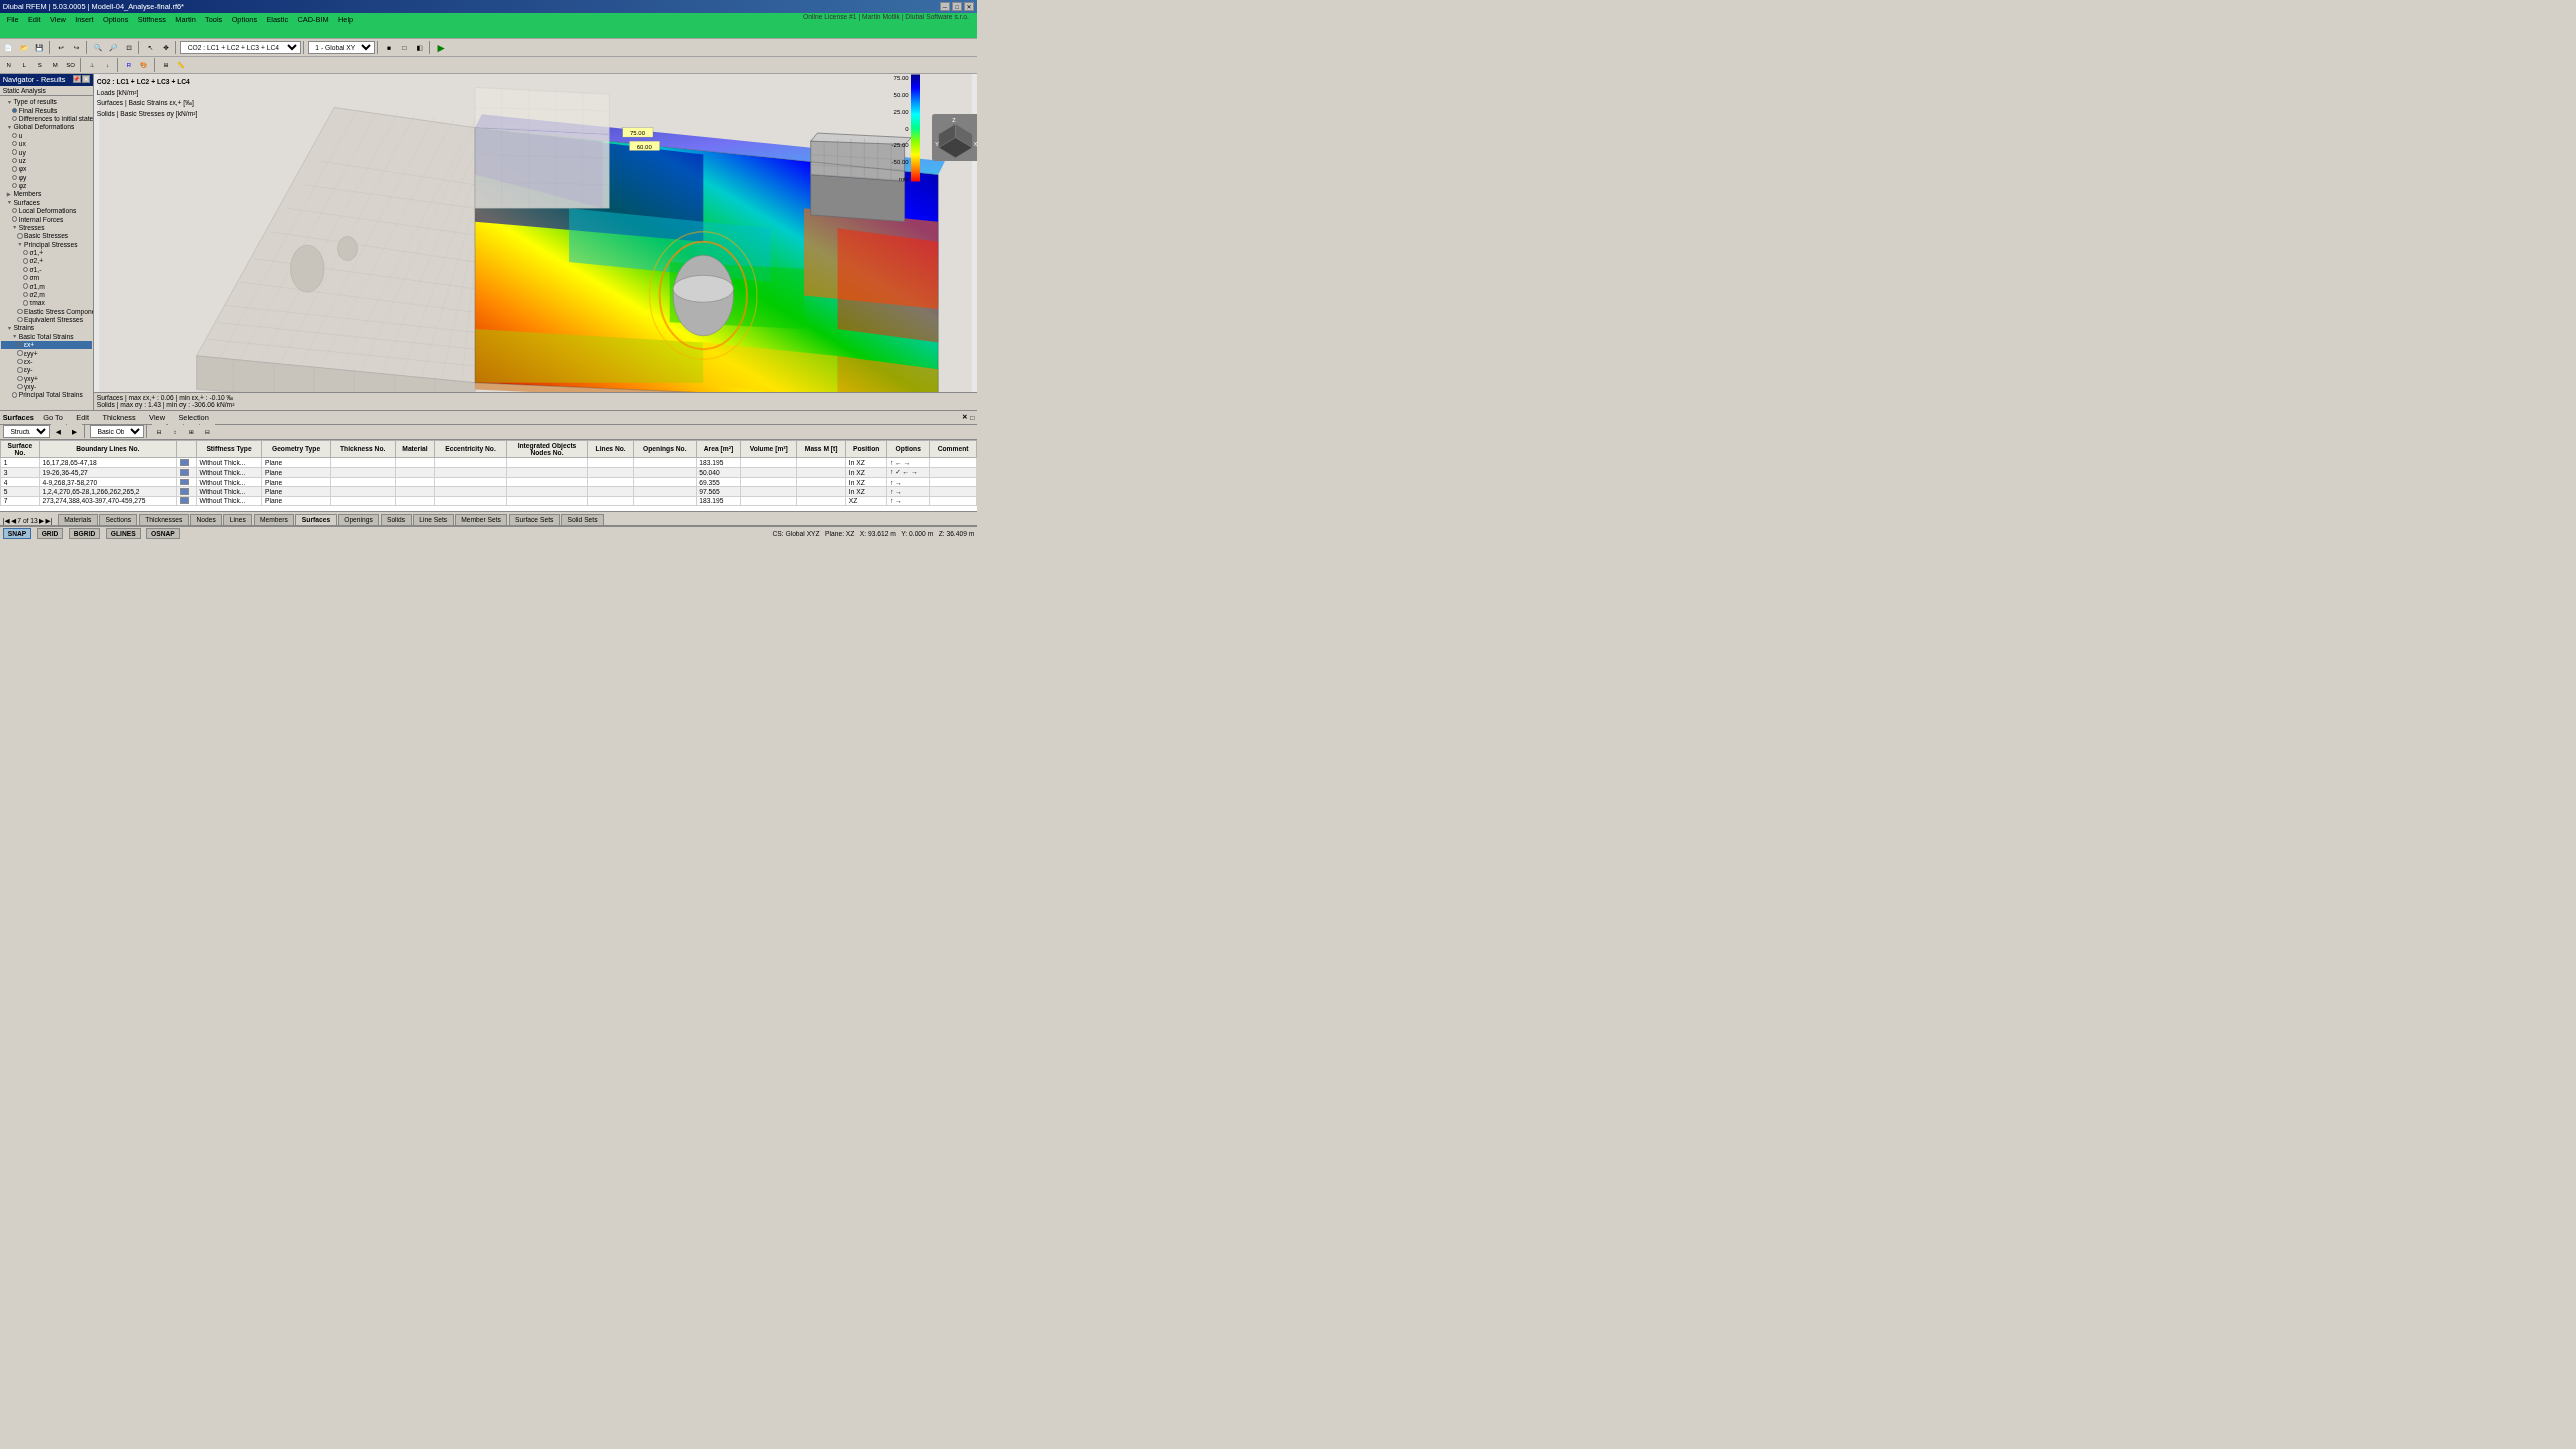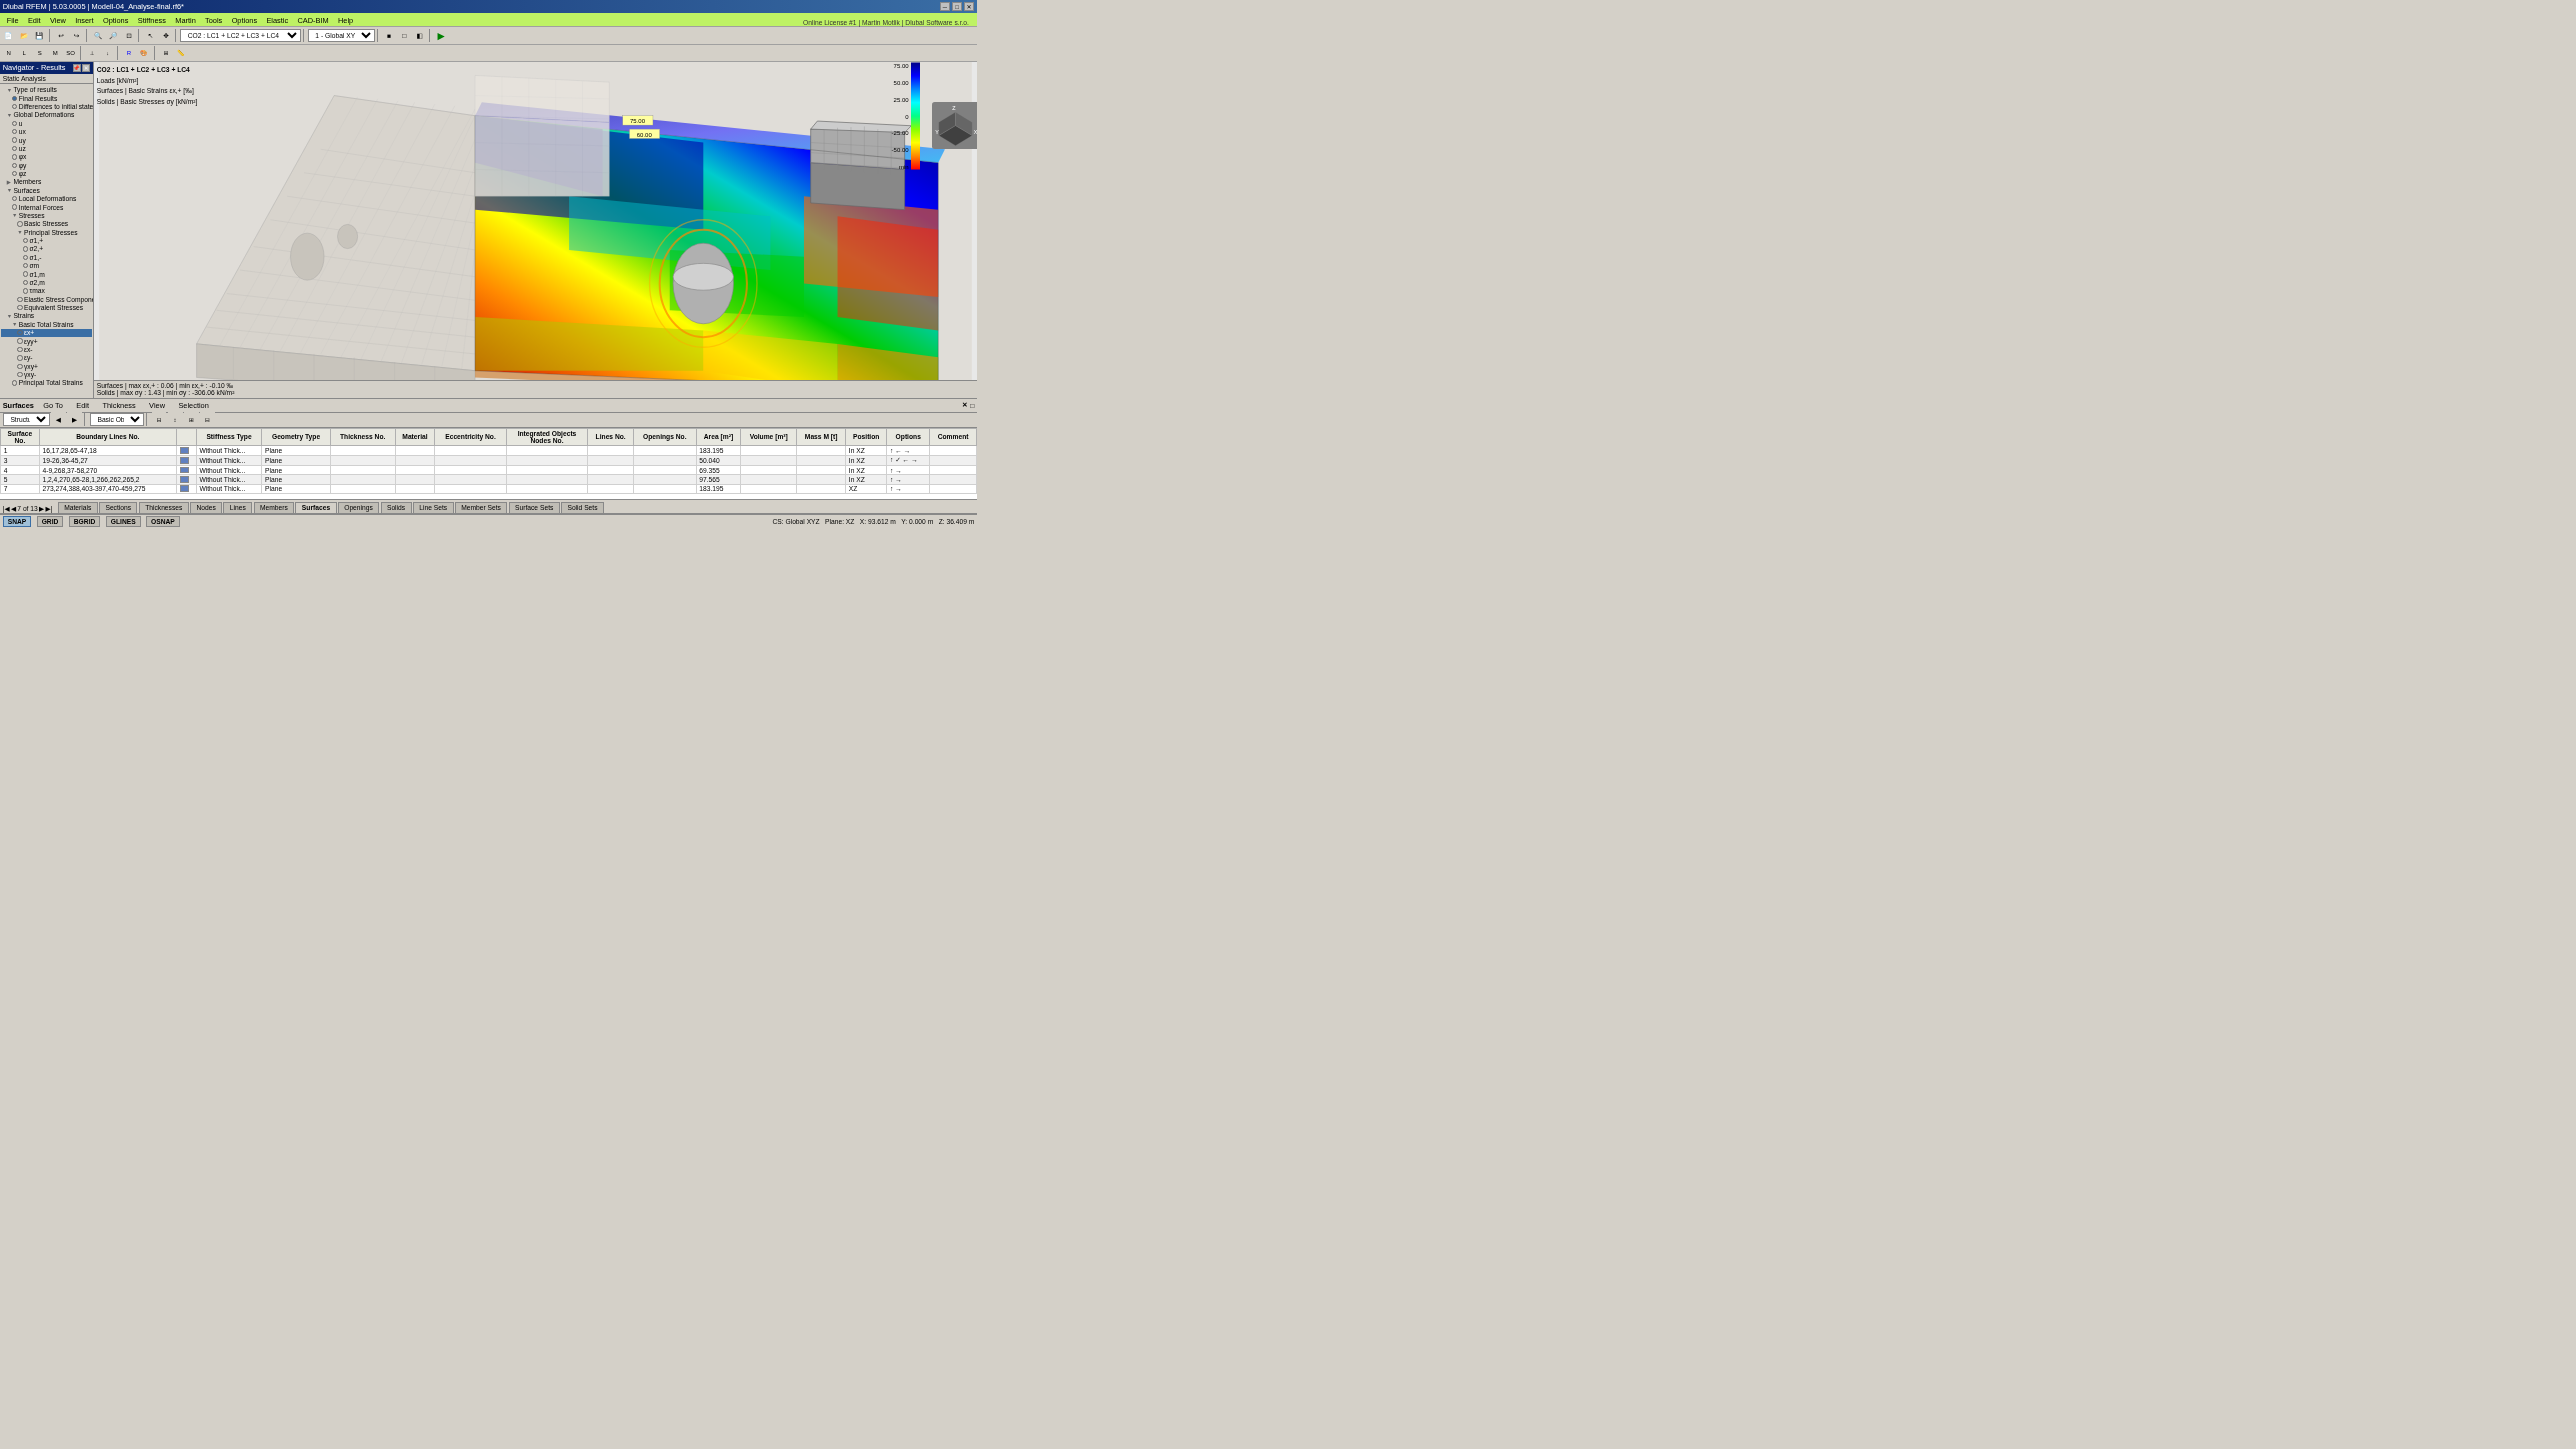--- a/index.html
+++ b/index.html
@@ -36,24 +36,24 @@
       font-size: 6px;
       display: flex;
       align-items: center;
       justify-content: center;
       cursor: pointer;
       color: #000;
     }
 
     
     #menubar {
-      height: 14px;
-      background: #bef264;
-      display: flex;
-      align-items: flex-end;
+      height: 26px;
+      background: #22c55e;
+      display: flex;
+      align-items: flex-start;
       padding: 0 2.7px;
       gap: 1.3px;
       border-bottom: 0.7px solid #a0a0a0;
     }
     .menu-item {
       padding: 1.3px 4px;
       cursor: pointer;
       font-size: 7.4px;
     }
 
@@ -109,21 +109,21 @@
       flex-direction: column;
       overflow: hidden;
     }
     #nav-header {
       background: #0a246a;
       color: white;
       padding: 1.3px 2.7px;
       font-size: 7.4px;
       display: flex;
       justify-content: space-between;
-      align-items: flex-end;
+      align-items: flex-start;
     }
     #nav-content {
       flex: 1;
       overflow-y: auto;
       font-size: 6.7px;
       padding: 1.3px;
     }
     .nav-item {
       display: flex;
       align-items: center;

